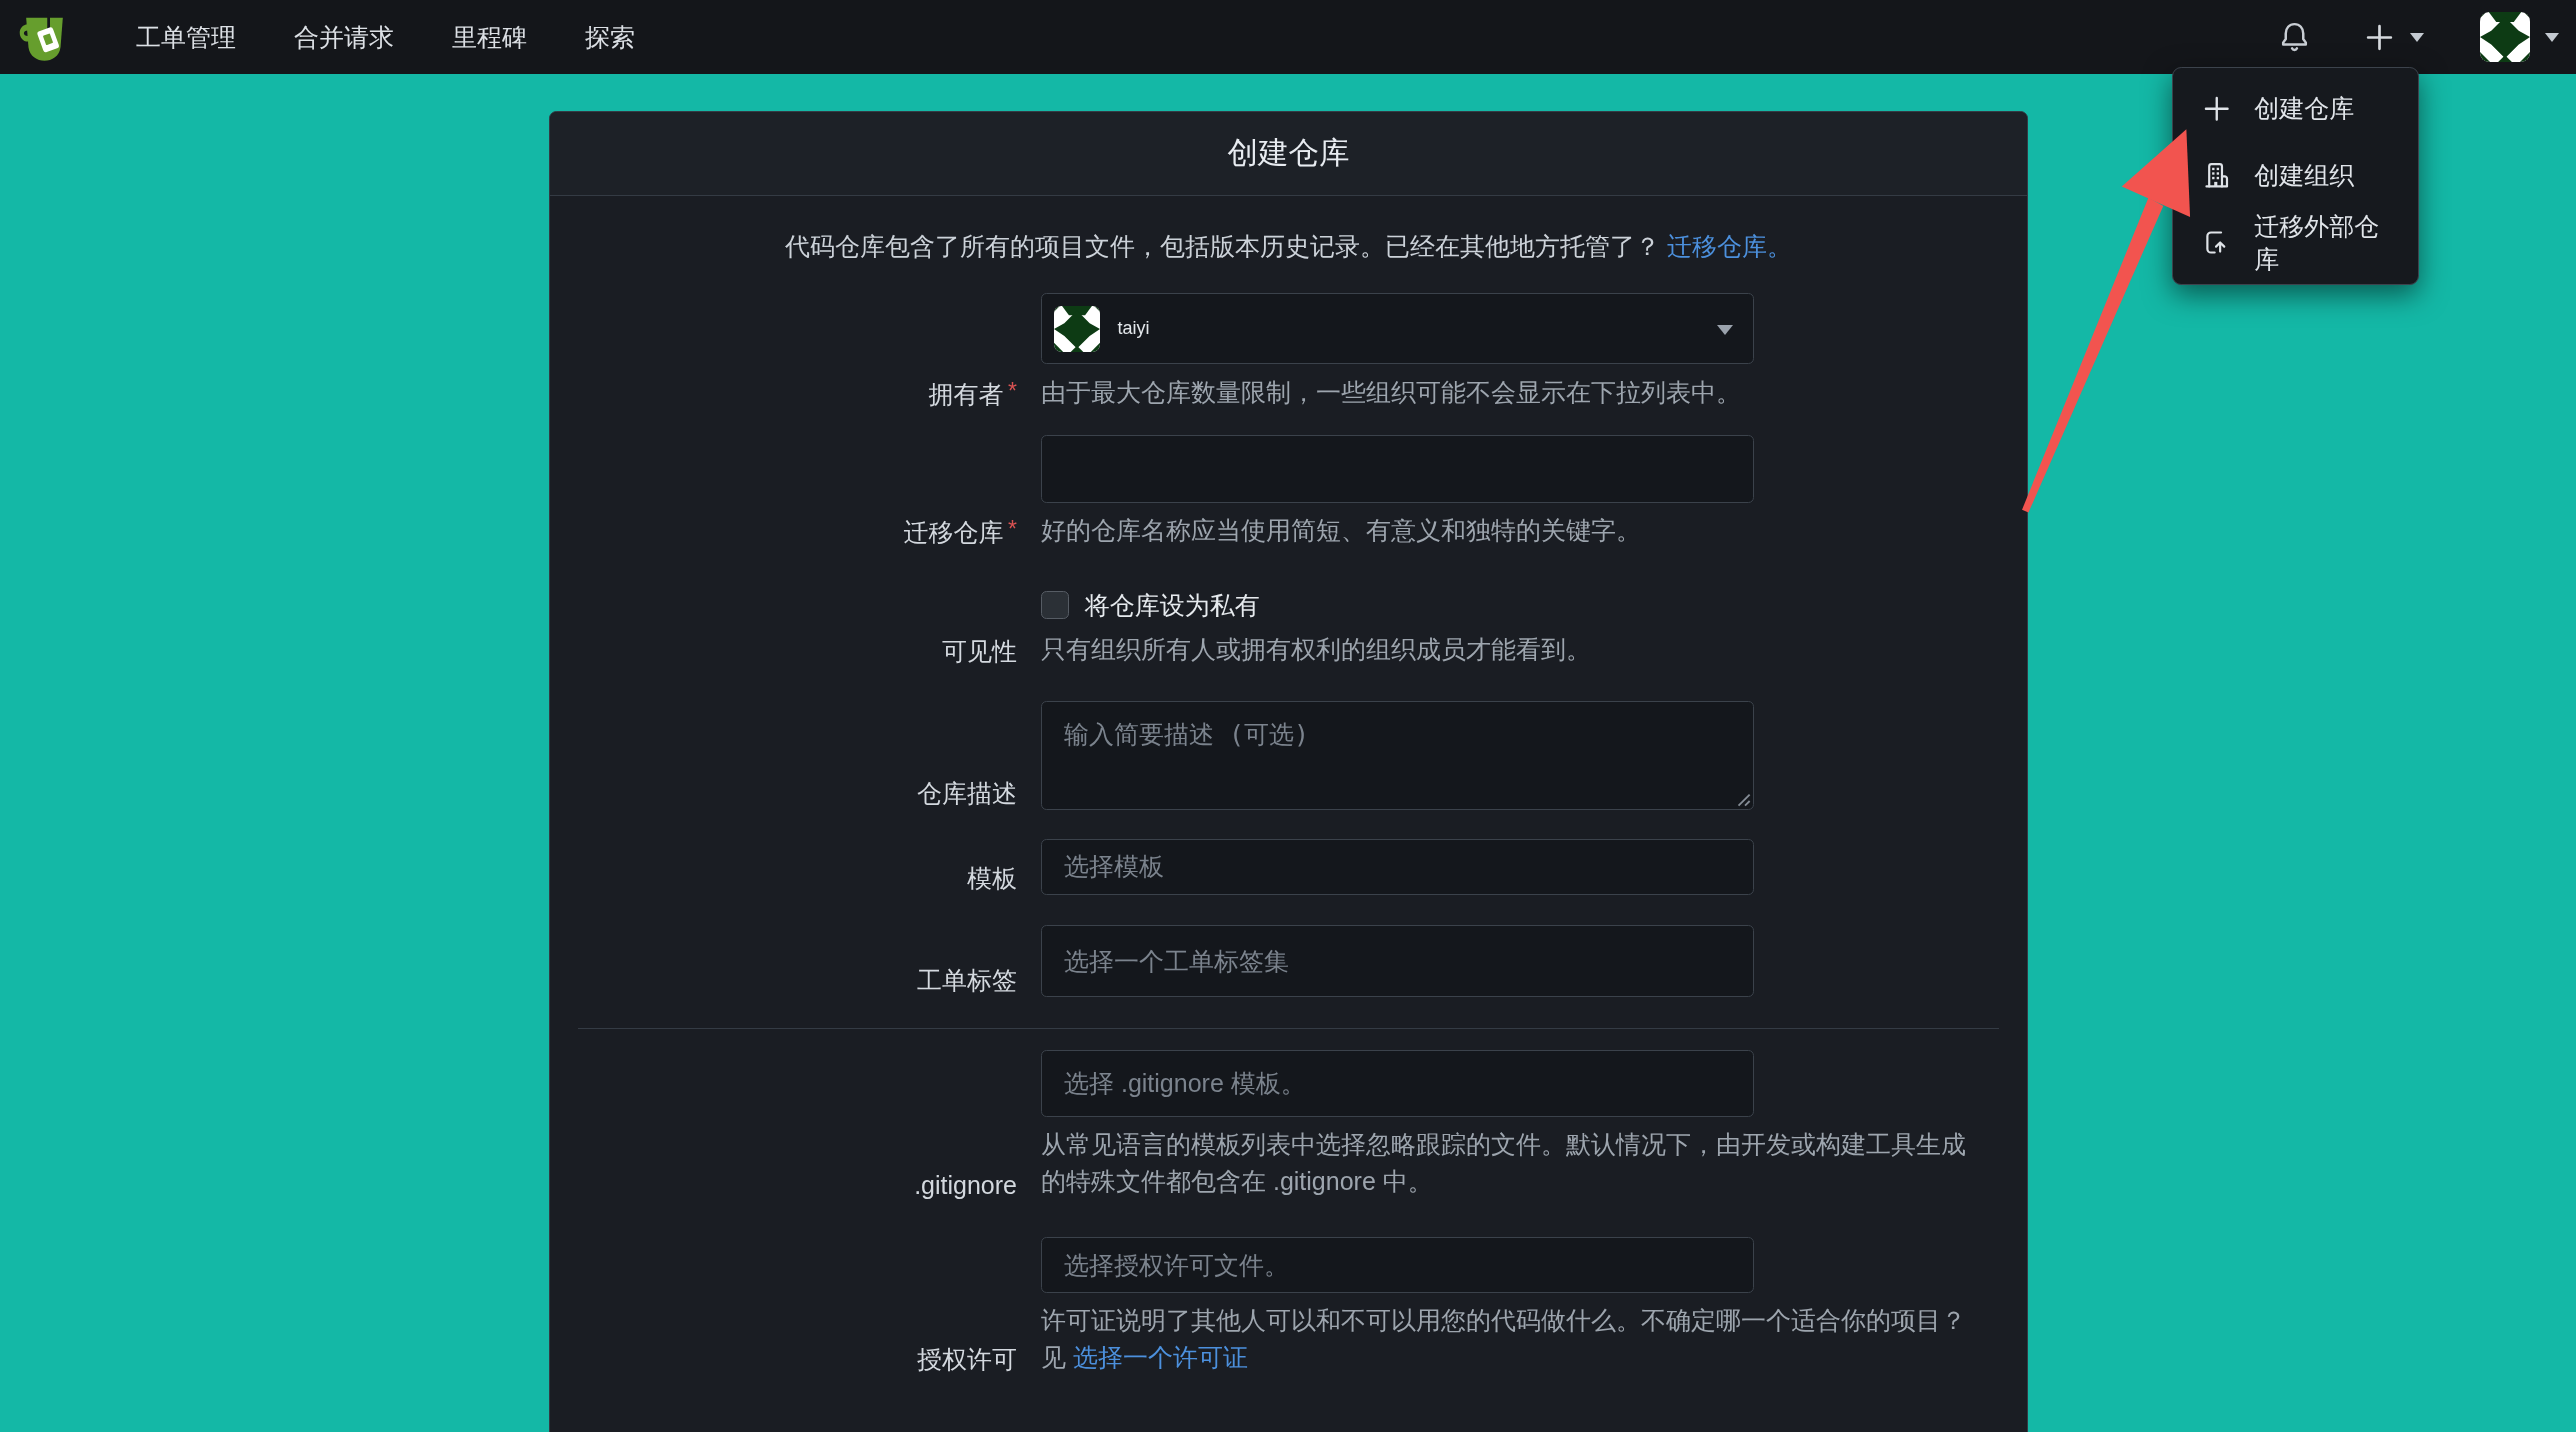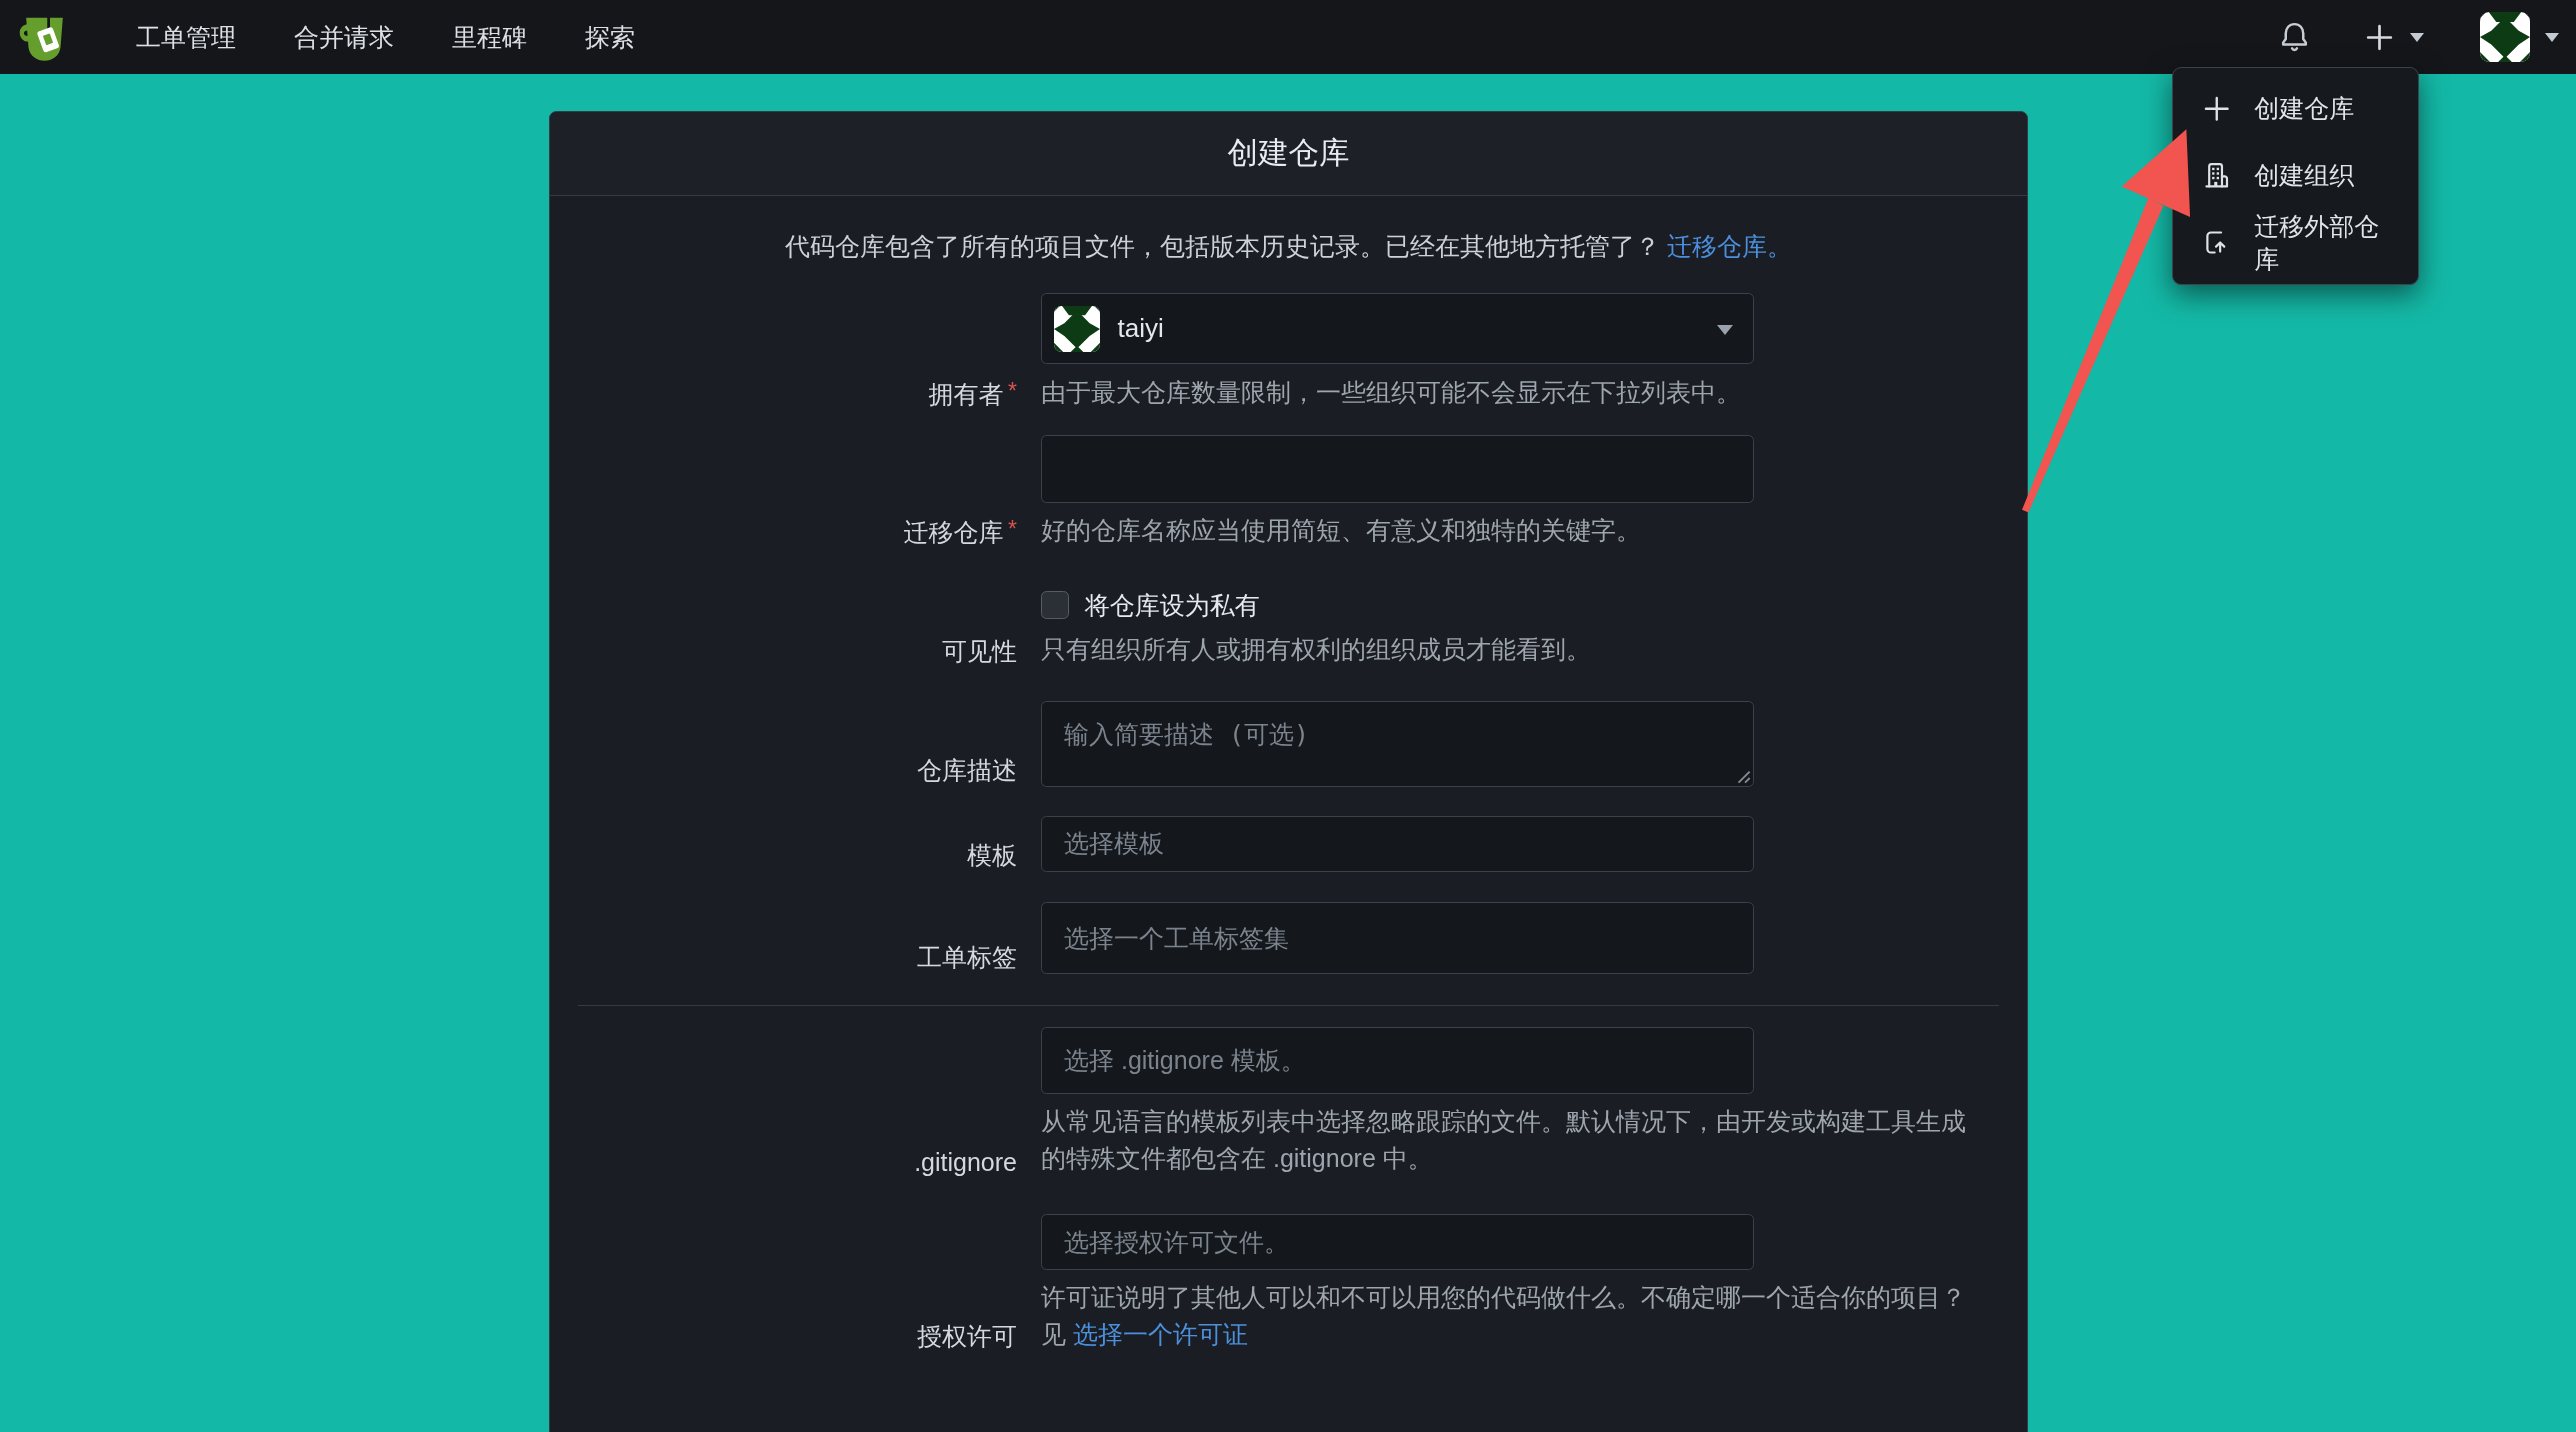--- a/index.html
+++ b/index.html
@@ -38,29 +38,29 @@
   .req { color:#d85252; font-size:23px; vertical-align:top; margin-left:4.6px; }
   .field-col { width:934px; }
 
   .text-input { width:713px; background:#14171c; border:0.9px solid #3b424b; border-radius:5.5px; color:#e3e7eb; font-size:25px; padding:0 22px; outline:none; display:block; }
   input::placeholder, textarea::placeholder { color:#7b838d; opacity:1; }
   .h74 { height:68px; } .h80 { height:56px; } .h78 { height:72px; } .h73 { height:67px; }
   .help { margin-top:9.2px; font-size:25px; line-height:37px; color:#9da5ae; }
 
   .owner-select { width:713px; height:71px; background:#14171c; border:0.9px solid #3b424b; border-radius:5.5px; display:flex; align-items:center; padding:0 55px 0 12px; position:relative; cursor:pointer; }
   .avatar-md { width:46px; height:46px; border-radius:7.4px; overflow:hidden; flex:none; }
-  .owner-name { margin-left:17.5px; font-size:26px; color:#e4e8ec; }
+  .owner-name { margin-left:17.5px; font-size:18px; color:#e4e8ec; }
   .select-caret { position:absolute; right:20.3px; top:30.5px; width:0; height:0; border-left:8.3px solid transparent; border-right:8.3px solid transparent; border-top:10.2px solid #9aa2ac; }
 
   .checkbox-line { display:flex; align-items:center; }
   .checkbox { width:28px; height:28px; background:#2b3036; border:0.9px solid #565c64; border-radius:5.5px; margin-right:15.7px; flex:none; cursor:pointer; }
   .checkbox-label { font-size:25px; font-weight:500; color:#e6eaee; }
 
   .textarea-wrap { position:relative; width:713px; }
-  .desc-textarea { width:713px; height:86px; background:#14171c; border:0.9px solid #3b424b; border-radius:5.5px; color:#e3e7eb; font-size:25px; padding:15.7px 22px; outline:none; resize:none; display:block; }
+  .desc-textarea { width:713px; height:109px; background:#14171c; border:0.9px solid #3b424b; border-radius:5.5px; color:#e3e7eb; font-size:25px; padding:15.7px 22px; outline:none; resize:none; display:block; }
   .resize-handle { position:absolute; right:2.8px; bottom:2.8px; width:18.5px; height:18.5px; cursor:nwse-resize; }
 
   .divider { border-top:0.9px solid #343b44; margin:30.5px 0 21px 0; }
 
   .mb26 { margin-bottom:24px; } .mb43 { margin-bottom:40px; } .mb36 { margin-bottom:33px; }
   .mb31 { margin-bottom:29px; } .mb33 { margin-bottom:30.5px; } .mb40 { margin-bottom:37px; } .mb0 { margin-bottom:0; }
 
   
   .annotation { position:absolute; left:0; top:0; z-index:9; pointer-events:none; }
 </style>

